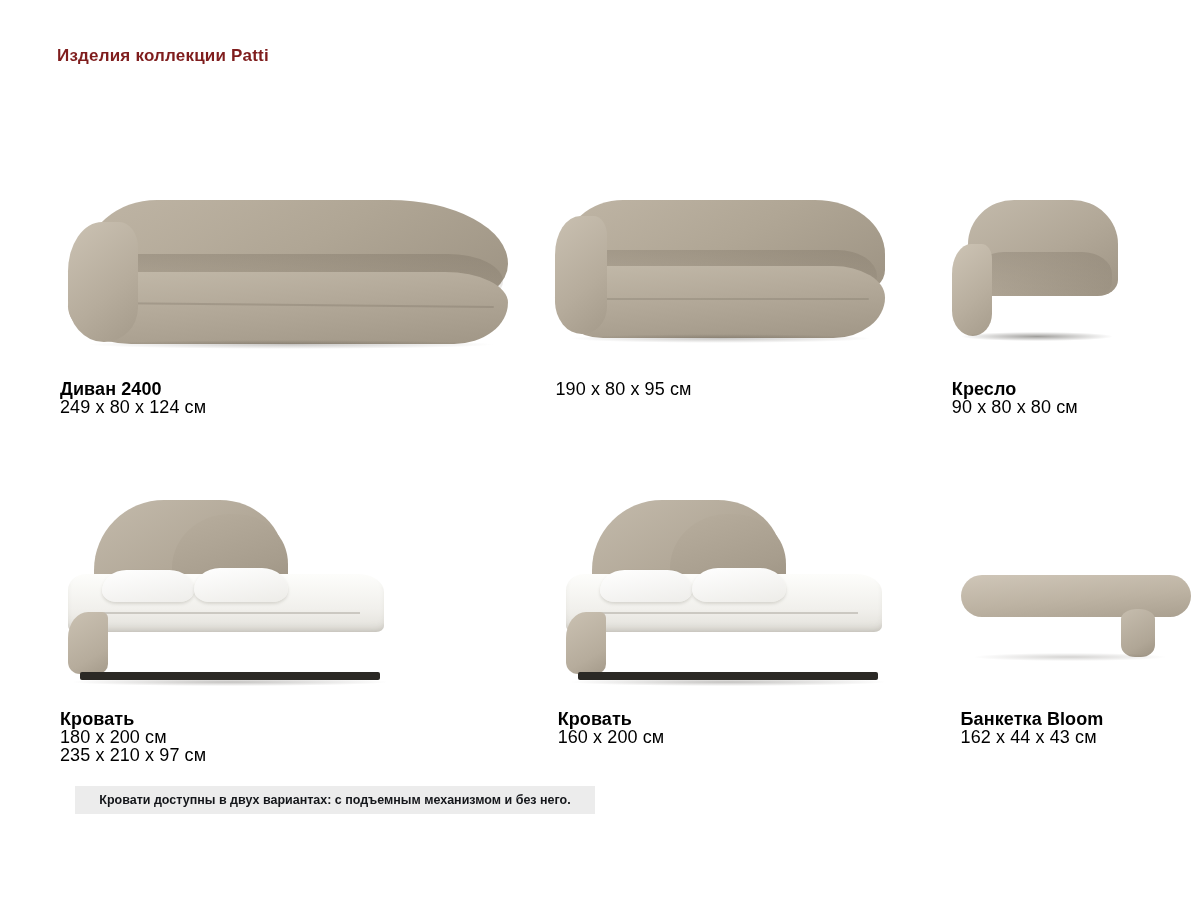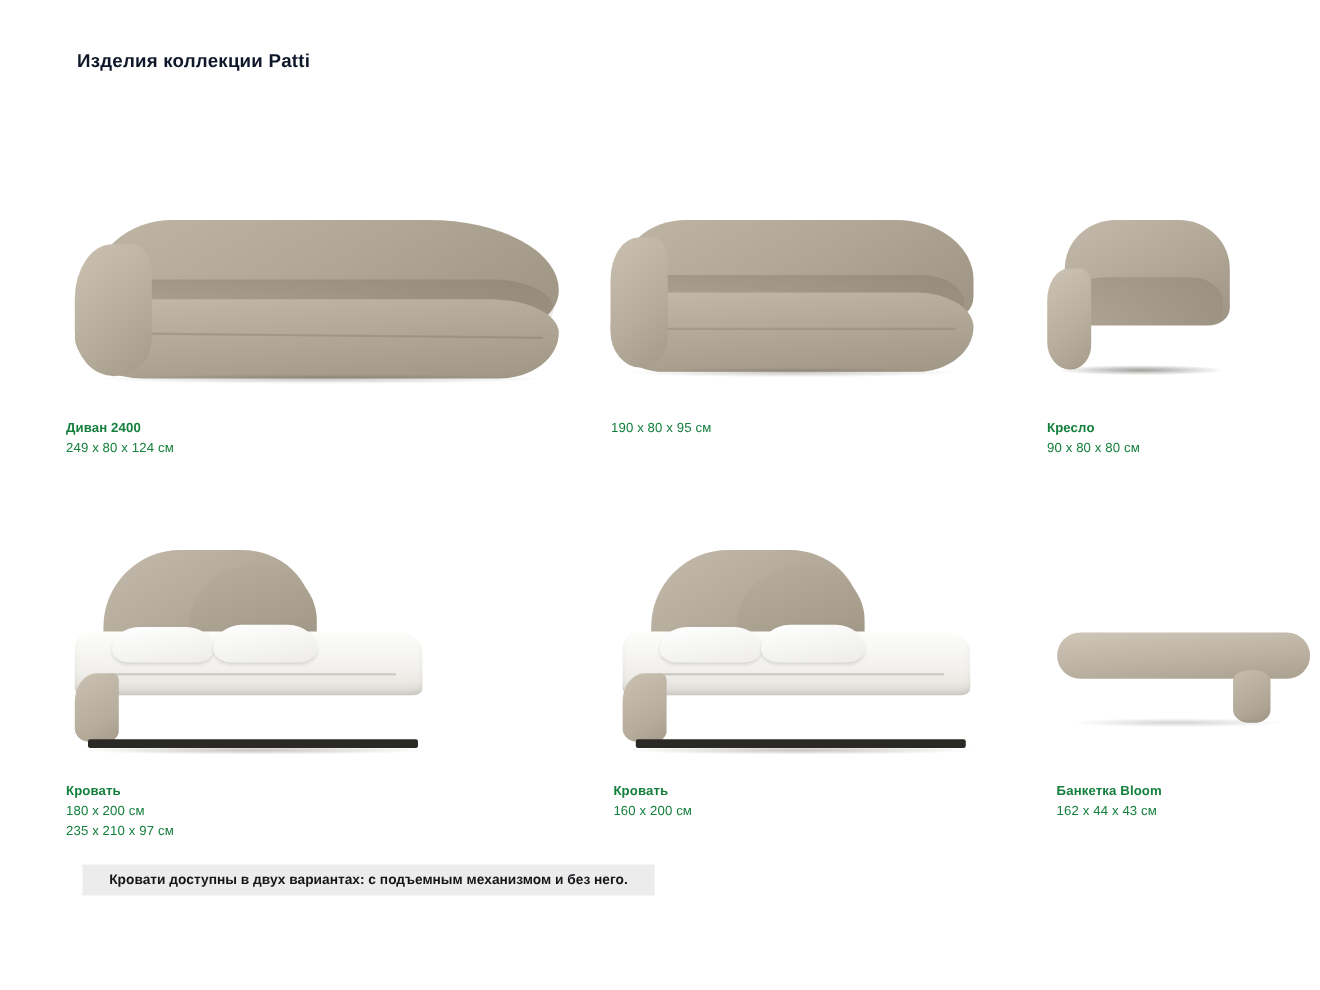--- a/index.html
+++ b/index.html
@@ -16,26 +16,26 @@
     overflow: hidden;
   }
   .page {
     position: relative;
     width: 1200px;
     height: 900px;
     background: #fff;
   }
   .page-title {
     position: absolute;
-    left: 70px;
+    left: 57px;
     top: 46px;
     font-size: 17px;
     font-weight: bold;
     letter-spacing: 0.2px;
-    color: #0f172a;
+    color: #7f1d1d;
   }
 
   
   .row {
     position: absolute;
     left: 60px;
     width: 1090px;
     display: flex;
     justify-content: flex-start;
   }
@@ -53,24 +53,24 @@
     position: relative;
     height: 200px;
     width: 100%;
   }
   .art-beds {
     height: 210px;
   }
 
   .caption {
     margin-top: 10px;
-    font-size: 12px;
+    font-size: 18px;
     line-height: 18px;
     font-weight: bold;
-    color: #15803d;
+    color: #000000;
     letter-spacing: 0.1px;
   }
   .caption .dim {
     font-weight: normal;
   }
 
   
   .note {
     position: absolute;
     left: 75px;

